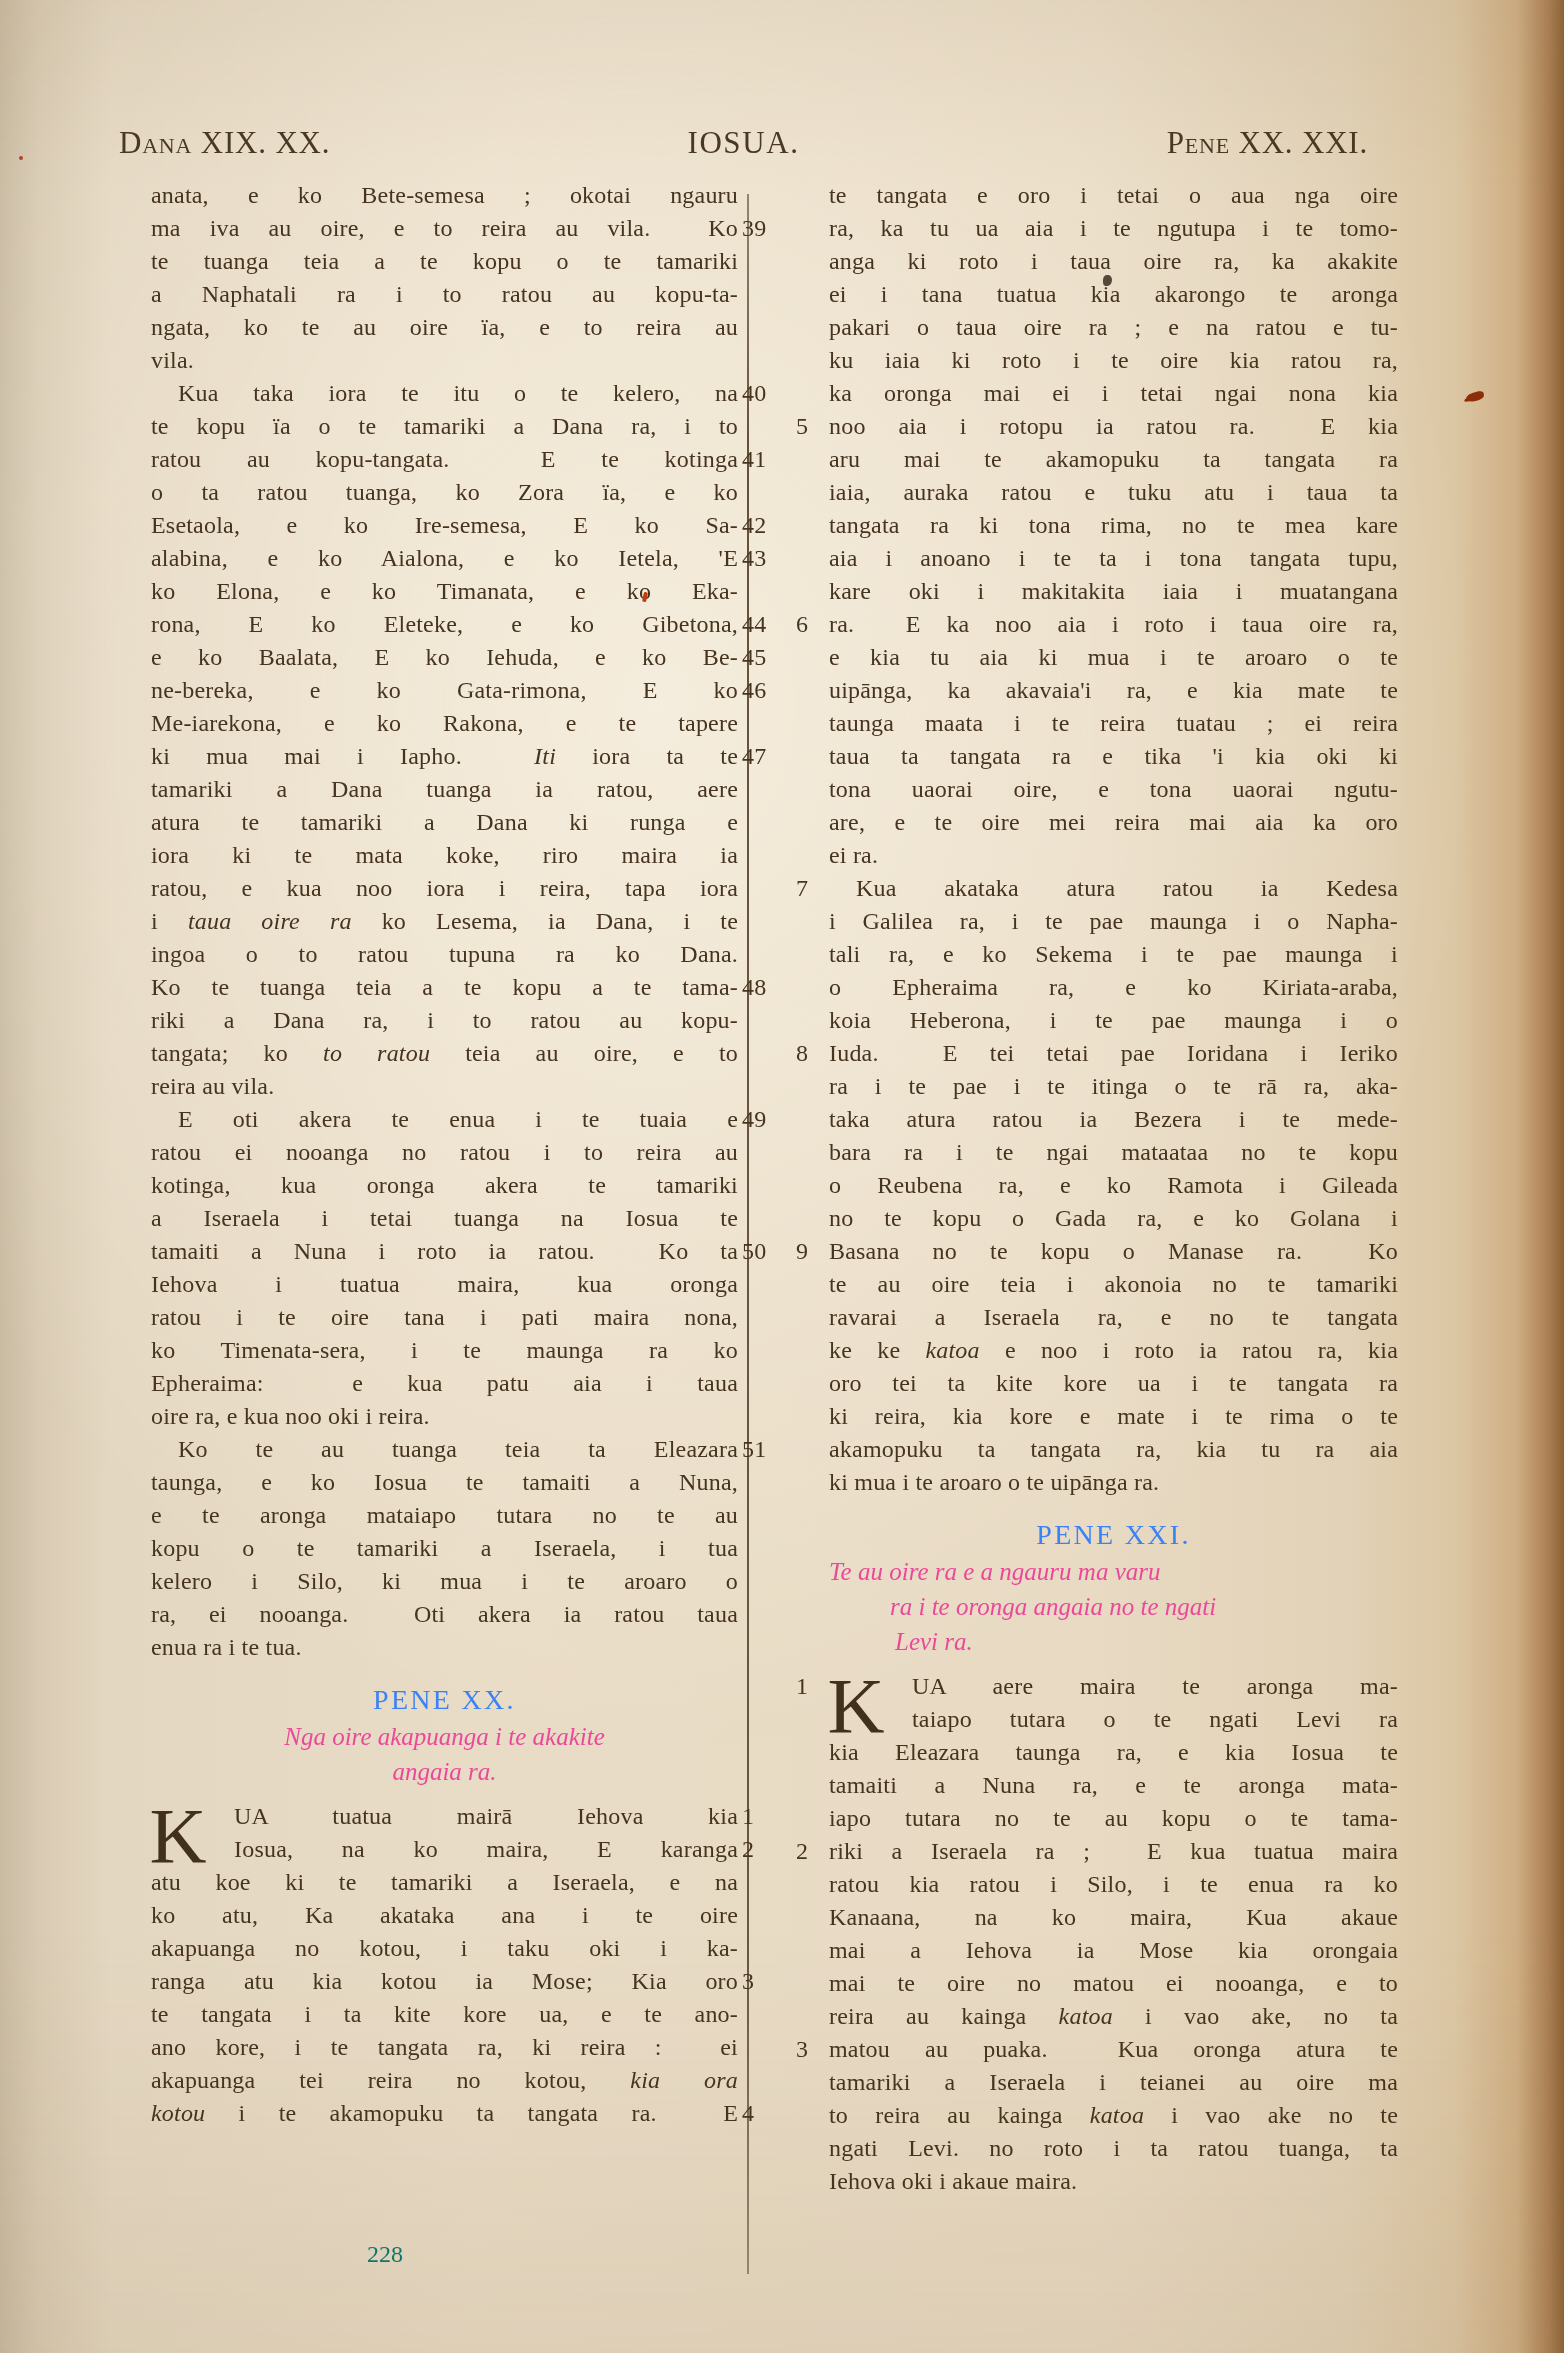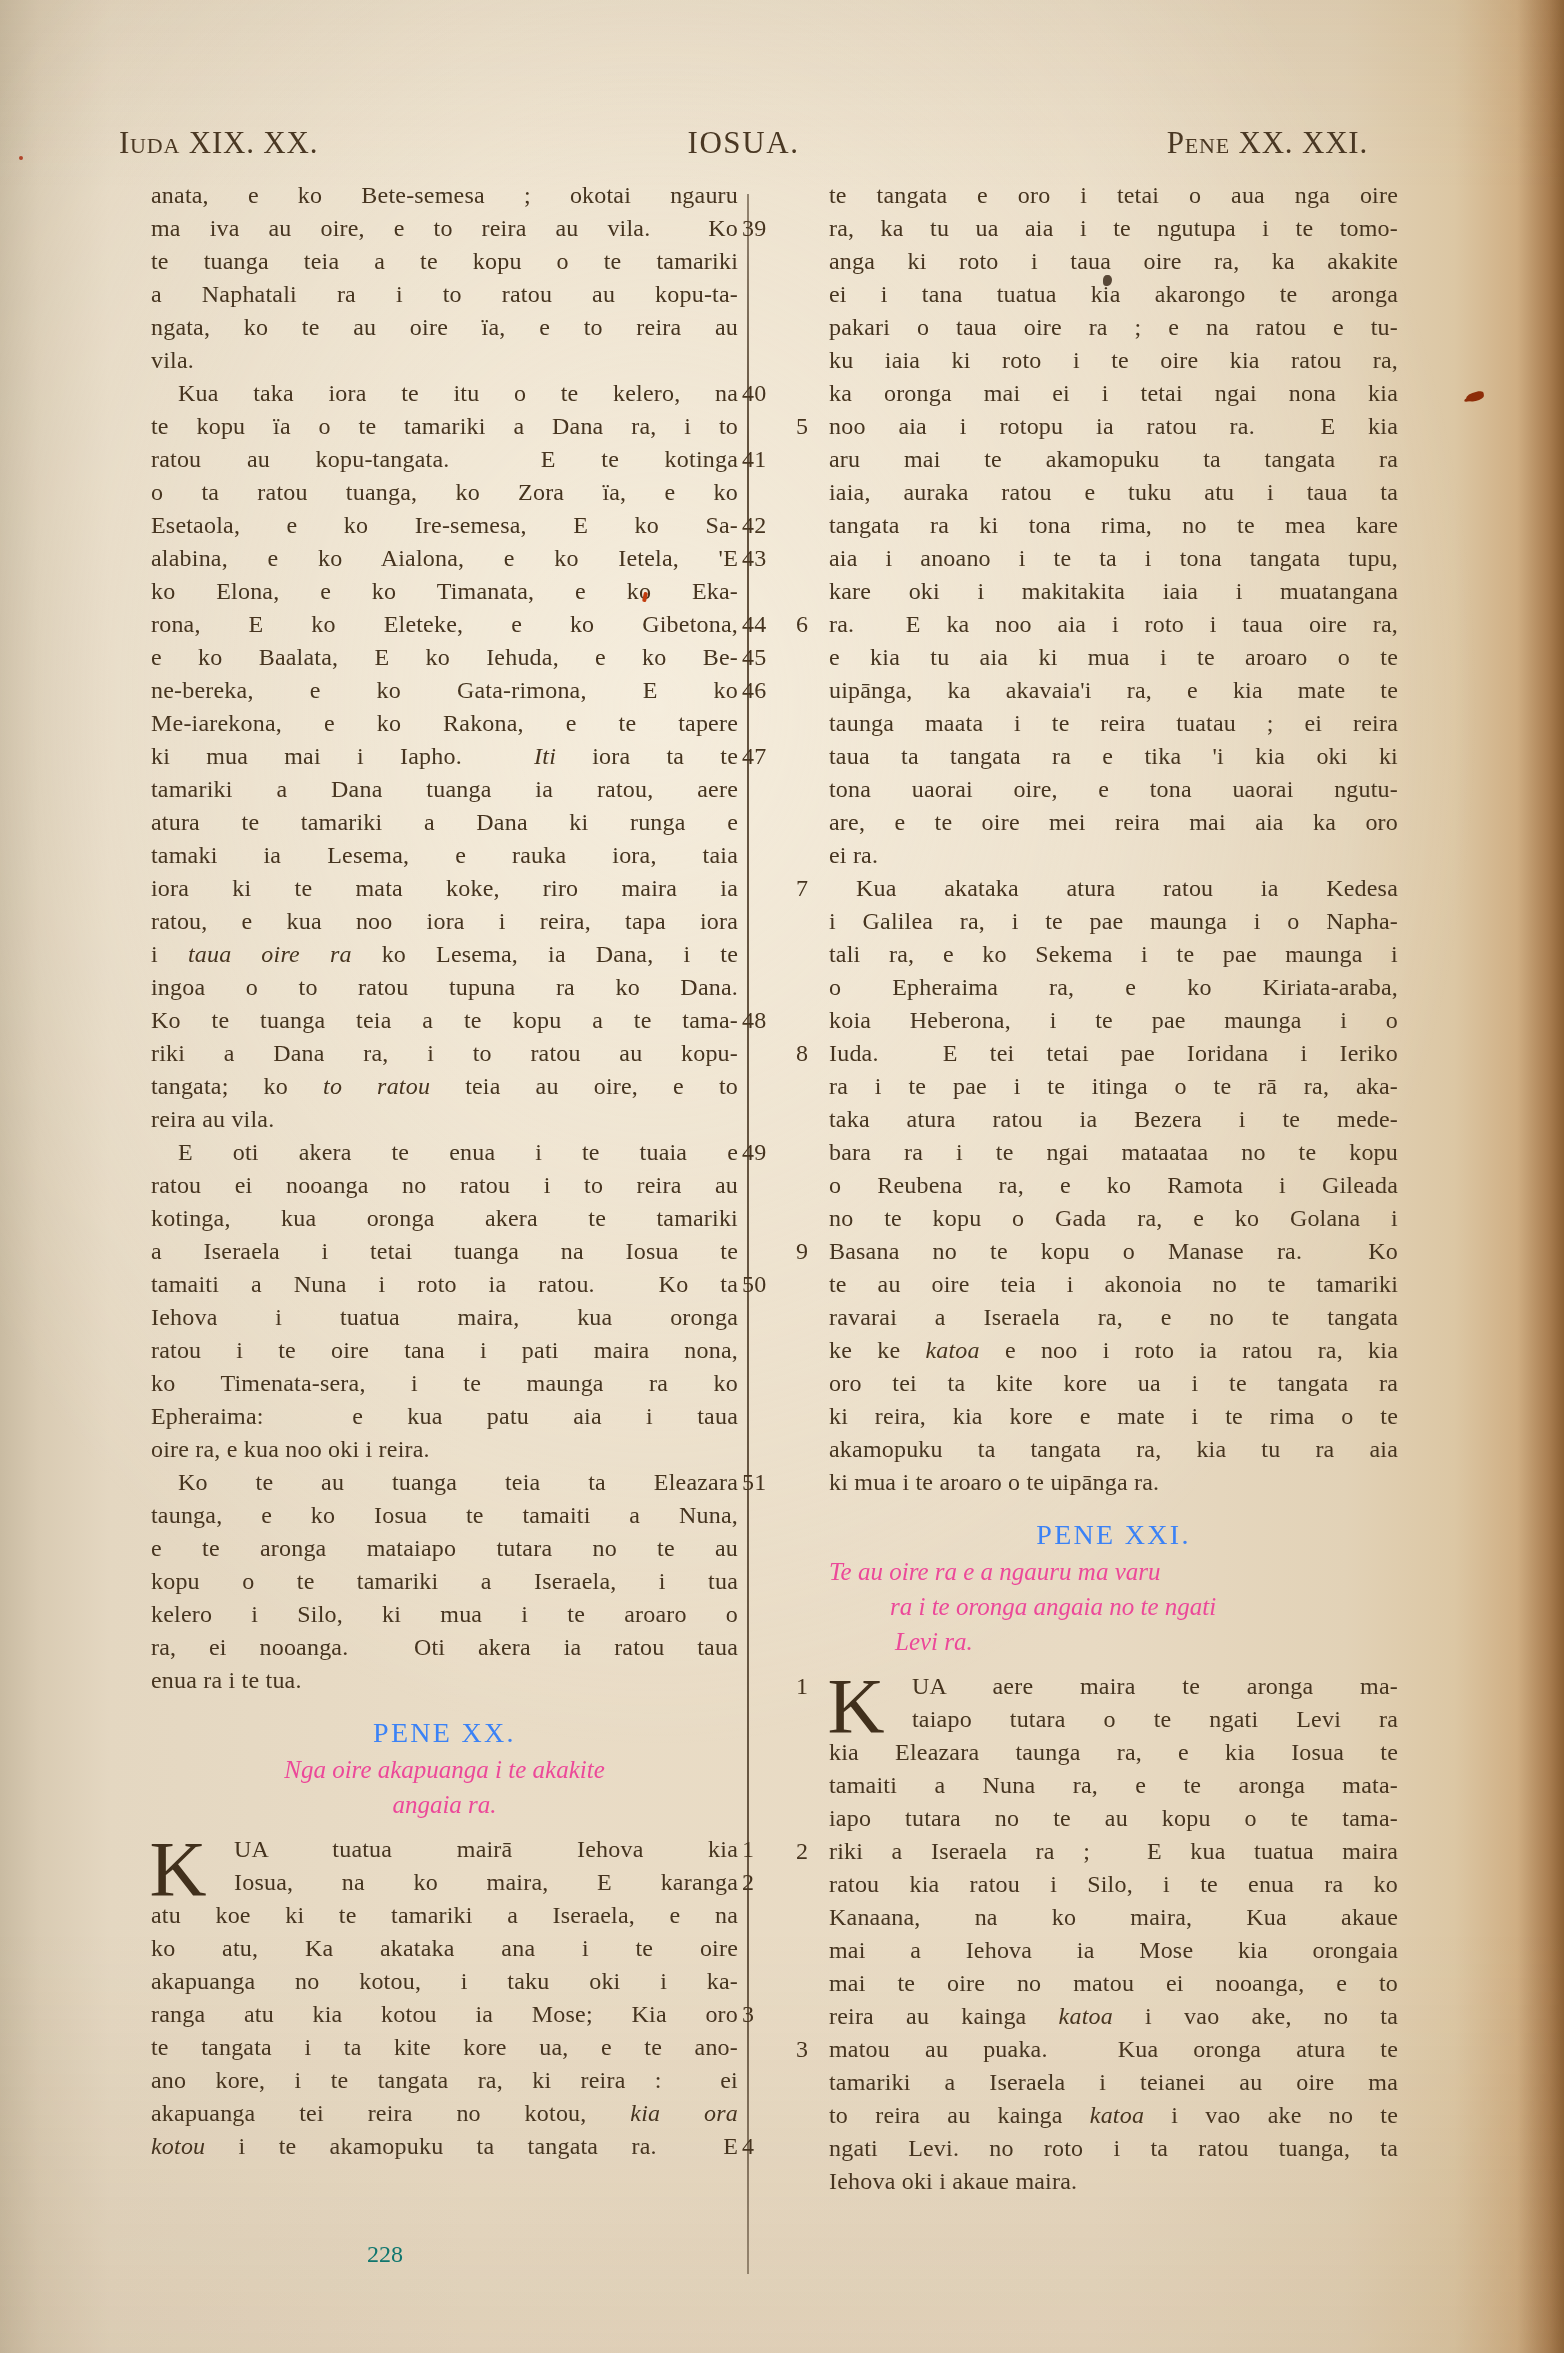--- a/index.html
+++ b/index.html
@@ -58,21 +58,21 @@
   .speck-dot{left:19px;top:156px;width:3.9px;height:3.9px;background:#b0452a;border-radius:50%;}
   .speck-tick{left:643px;top:592px;width:3.9px;height:10.2px;background:#c23d0e;border-radius:1.6px;transform:rotate(12deg);}
   .speck-blot{left:1103px;top:275px;width:8.6px;height:11px;background:rgba(62,45,28,.85);border-radius:50% 50% 60% 40%;}
   i{letter-spacing:0.2px;}
 </style>
 </head>
 <body>
 
 <div class="page">
 
-  <div class="rh rh-left">Iuda XIX. XX.</div>
+  <div class="rh rh-left">Dana XIX. XX.</div>
   <div class="rh rh-center">IOSUA.</div>
   <div class="rh rh-right">Pene XX. XXI.</div>
 
   <div class="divider"></div>
 
   <div class="col col-left">
     <div id="left-body">
         <div class="line"><span class="lt">anata, e ko Bete-semesa ; okotai ngauru</span></div>
         <div class="line"><span class="verse vr">39</span><span class="lt">ma iva au oire, e to reira au vila.&nbsp; Ko</span></div>
         <div class="line"><span class="lt">te tuanga teia a te kopu o te tamariki</span></div>
@@ -86,21 +86,20 @@
         <div class="line"><span class="verse vr">42</span><span class="lt">Esetaola, e ko Ire-semesa, E ko Sa-</span></div>
         <div class="line"><span class="verse vr">43</span><span class="lt">alabina, e ko Aialona, e ko Ietela, 'E</span></div>
         <div class="line"><span class="lt">ko Elona, e ko Timanata, e ko Eka-</span></div>
         <div class="line"><span class="verse vr">44</span><span class="lt">rona, E ko Eleteke, e ko Gibetona,</span></div>
         <div class="line"><span class="verse vr">45</span><span class="lt">e ko Baalata, E ko Iehuda, e ko Be-</span></div>
         <div class="line"><span class="verse vr">46</span><span class="lt">ne-bereka, e ko Gata-rimona, E ko</span></div>
         <div class="line"><span class="lt">Me-iarekona, e ko Rakona, e te tapere</span></div>
         <div class="line"><span class="verse vr">47</span><span class="lt">ki mua mai i Iapho.&nbsp; <i>Iti</i> iora ta te</span></div>
         <div class="line"><span class="lt">tamariki a Dana tuanga ia ratou, aere</span></div>
         <div class="line"><span class="lt">atura te tamariki a Dana ki runga e</span></div>
-        <div class="line"><span class="lt">tamaki ia Lesema, e rauka iora, taia</span></div>
         <div class="line"><span class="lt">iora ki te mata koke, riro maira ia</span></div>
         <div class="line"><span class="lt">ratou, e kua noo iora i reira, tapa iora</span></div>
         <div class="line"><span class="lt">i <i>taua oire ra</i> ko Lesema, ia Dana, i te</span></div>
         <div class="line"><span class="lt">ingoa o to ratou tupuna ra ko Dana.</span></div>
         <div class="line"><span class="verse vr">48</span><span class="lt">Ko te tuanga teia a te kopu a te tama-</span></div>
         <div class="line"><span class="lt">riki a Dana ra, i to ratou au kopu-</span></div>
         <div class="line"><span class="lt">tangata; ko <i>to ratou</i> teia au oire, e to</span></div>
         <div class="line end"><span class="lt">reira au vila.</span></div>
         <div class="line ind"><span class="verse vr">49</span><span class="lt">E oti akera te enua i te tuaia e</span></div>
         <div class="line"><span class="lt">ratou ei nooanga no ratou i to reira au</span></div>

